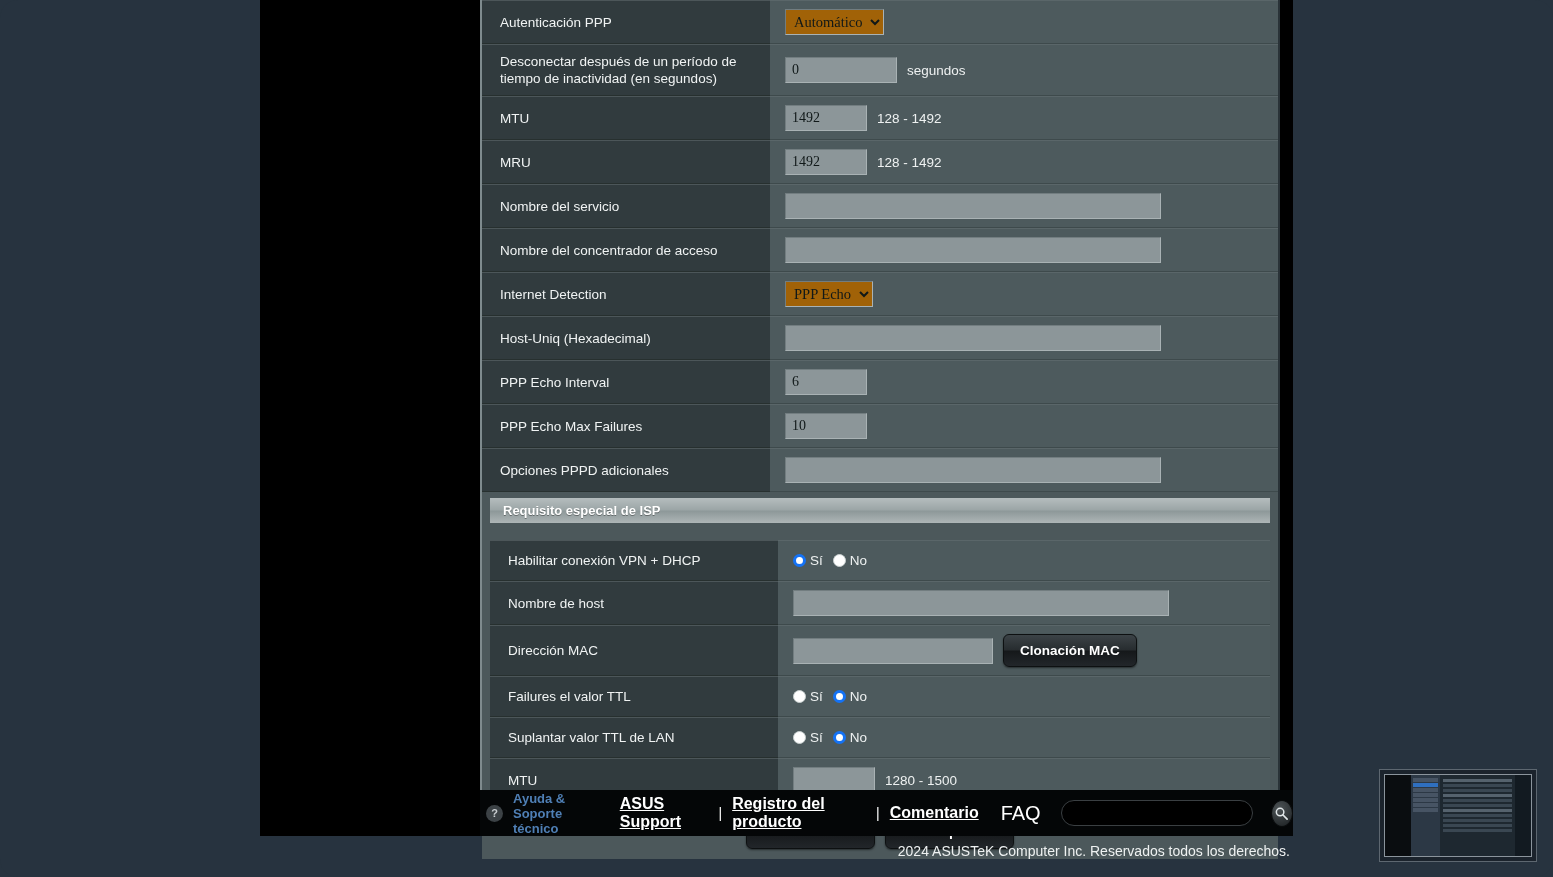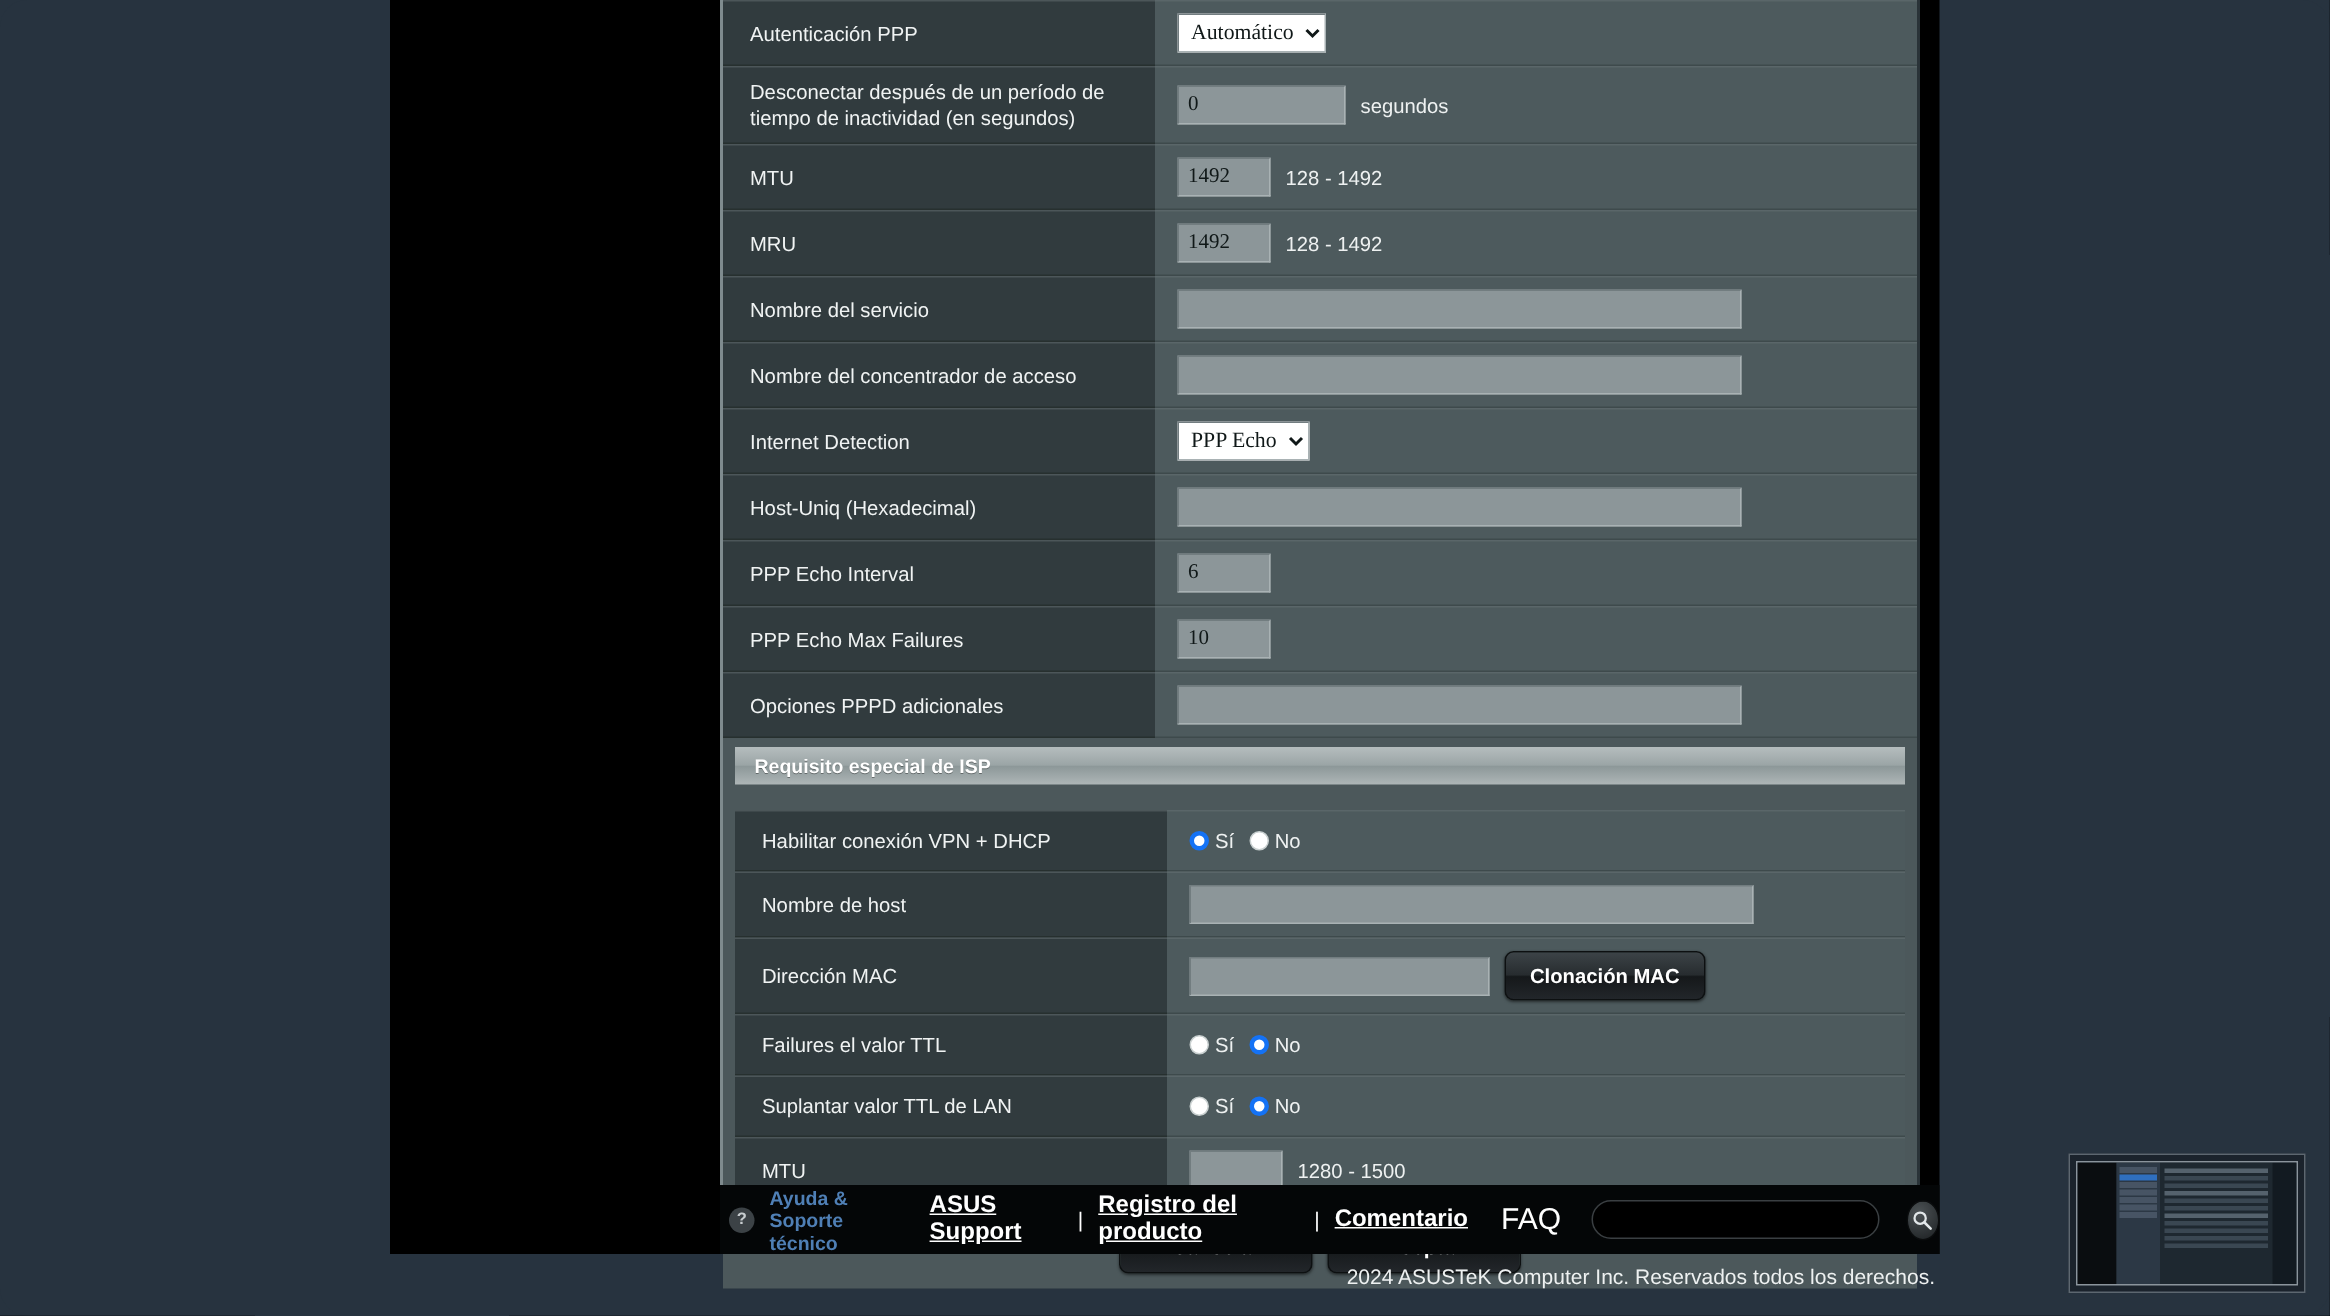--- a/index.html
+++ b/index.html
@@ -71,27 +71,27 @@
     border: 1px solid #a9b2b4;
     border-top-color: #727d80;
     border-left-color: #727d80;
     color: #101818;
     font-family: "Liberation Serif", serif;
     font-size: 14px;
     padding: 4px 6px;
     height: 26px;
     outline: none;
   }
-  .txt.w-small  { width: 62px; }
+  .txt.w-small  { width: 82px; }
   .txt.w-medium { width: 112px; }
   .txt.w-mac    { width: 200px; }
   .txt.w-wide   { width: 376px; }
 
   select.sel {
-    background: #ffffff;
+    background: #a16207;
     border: 1px solid #a9b2b4;
     border-top-color: #727d80;
     border-left-color: #727d80;
     color: #101818;
     font-family: "Liberation Serif", serif;
     font-size: 14.5px;
     height: 26px;
     padding: 2px 4px;
     outline: none;
   }

